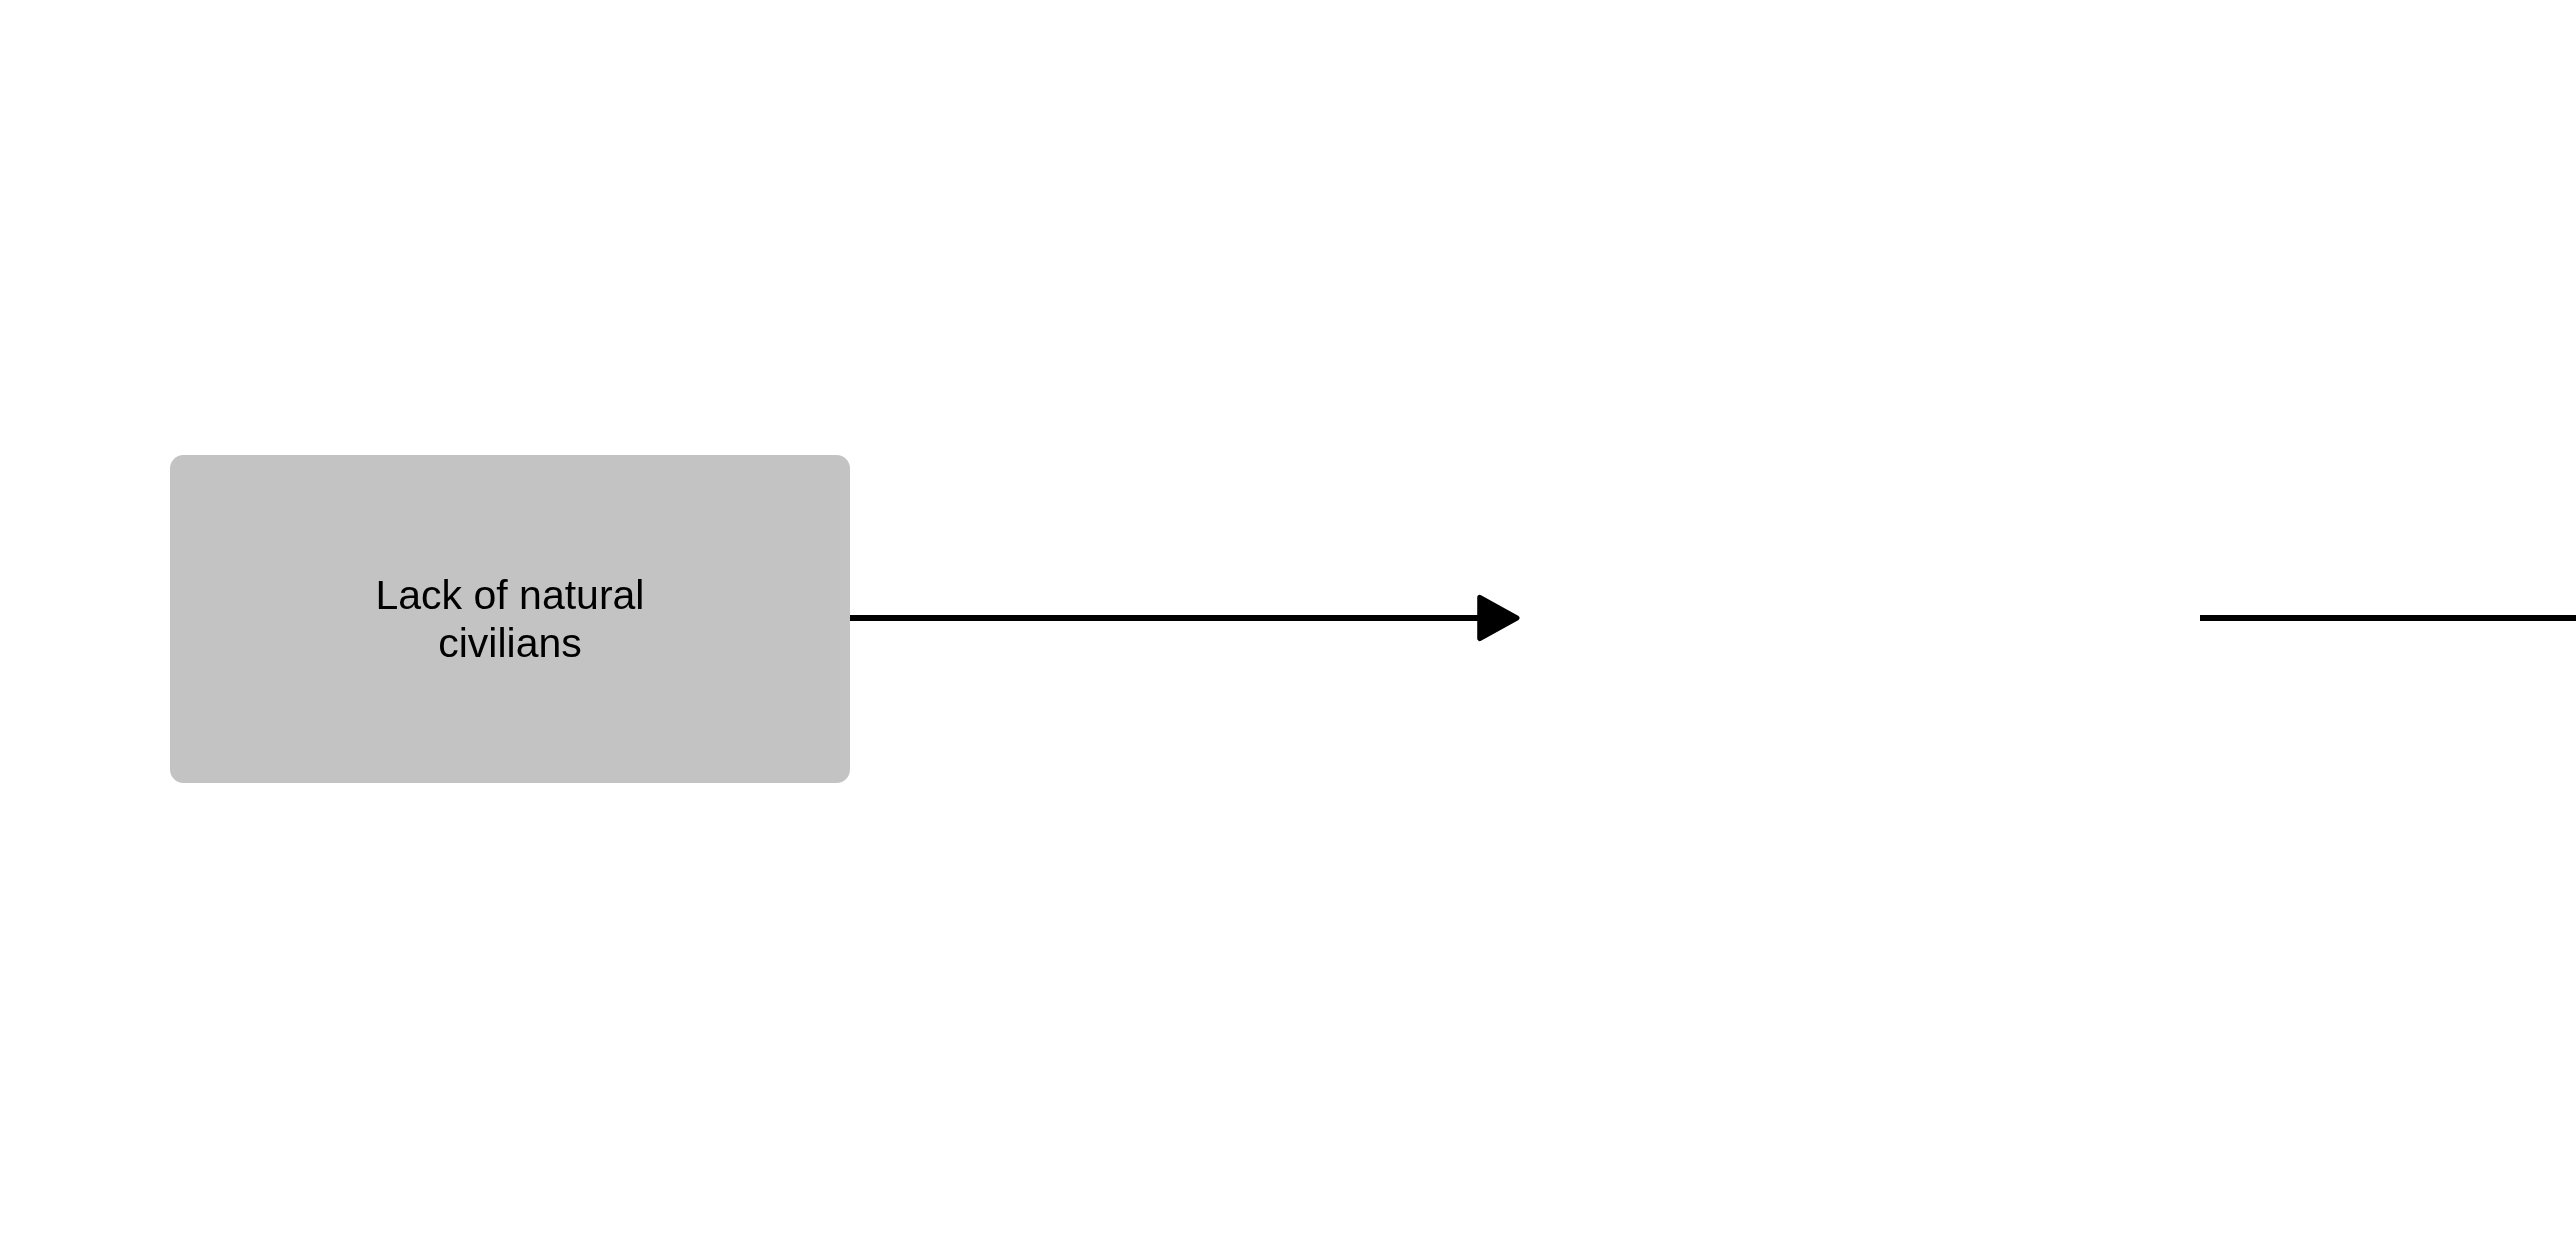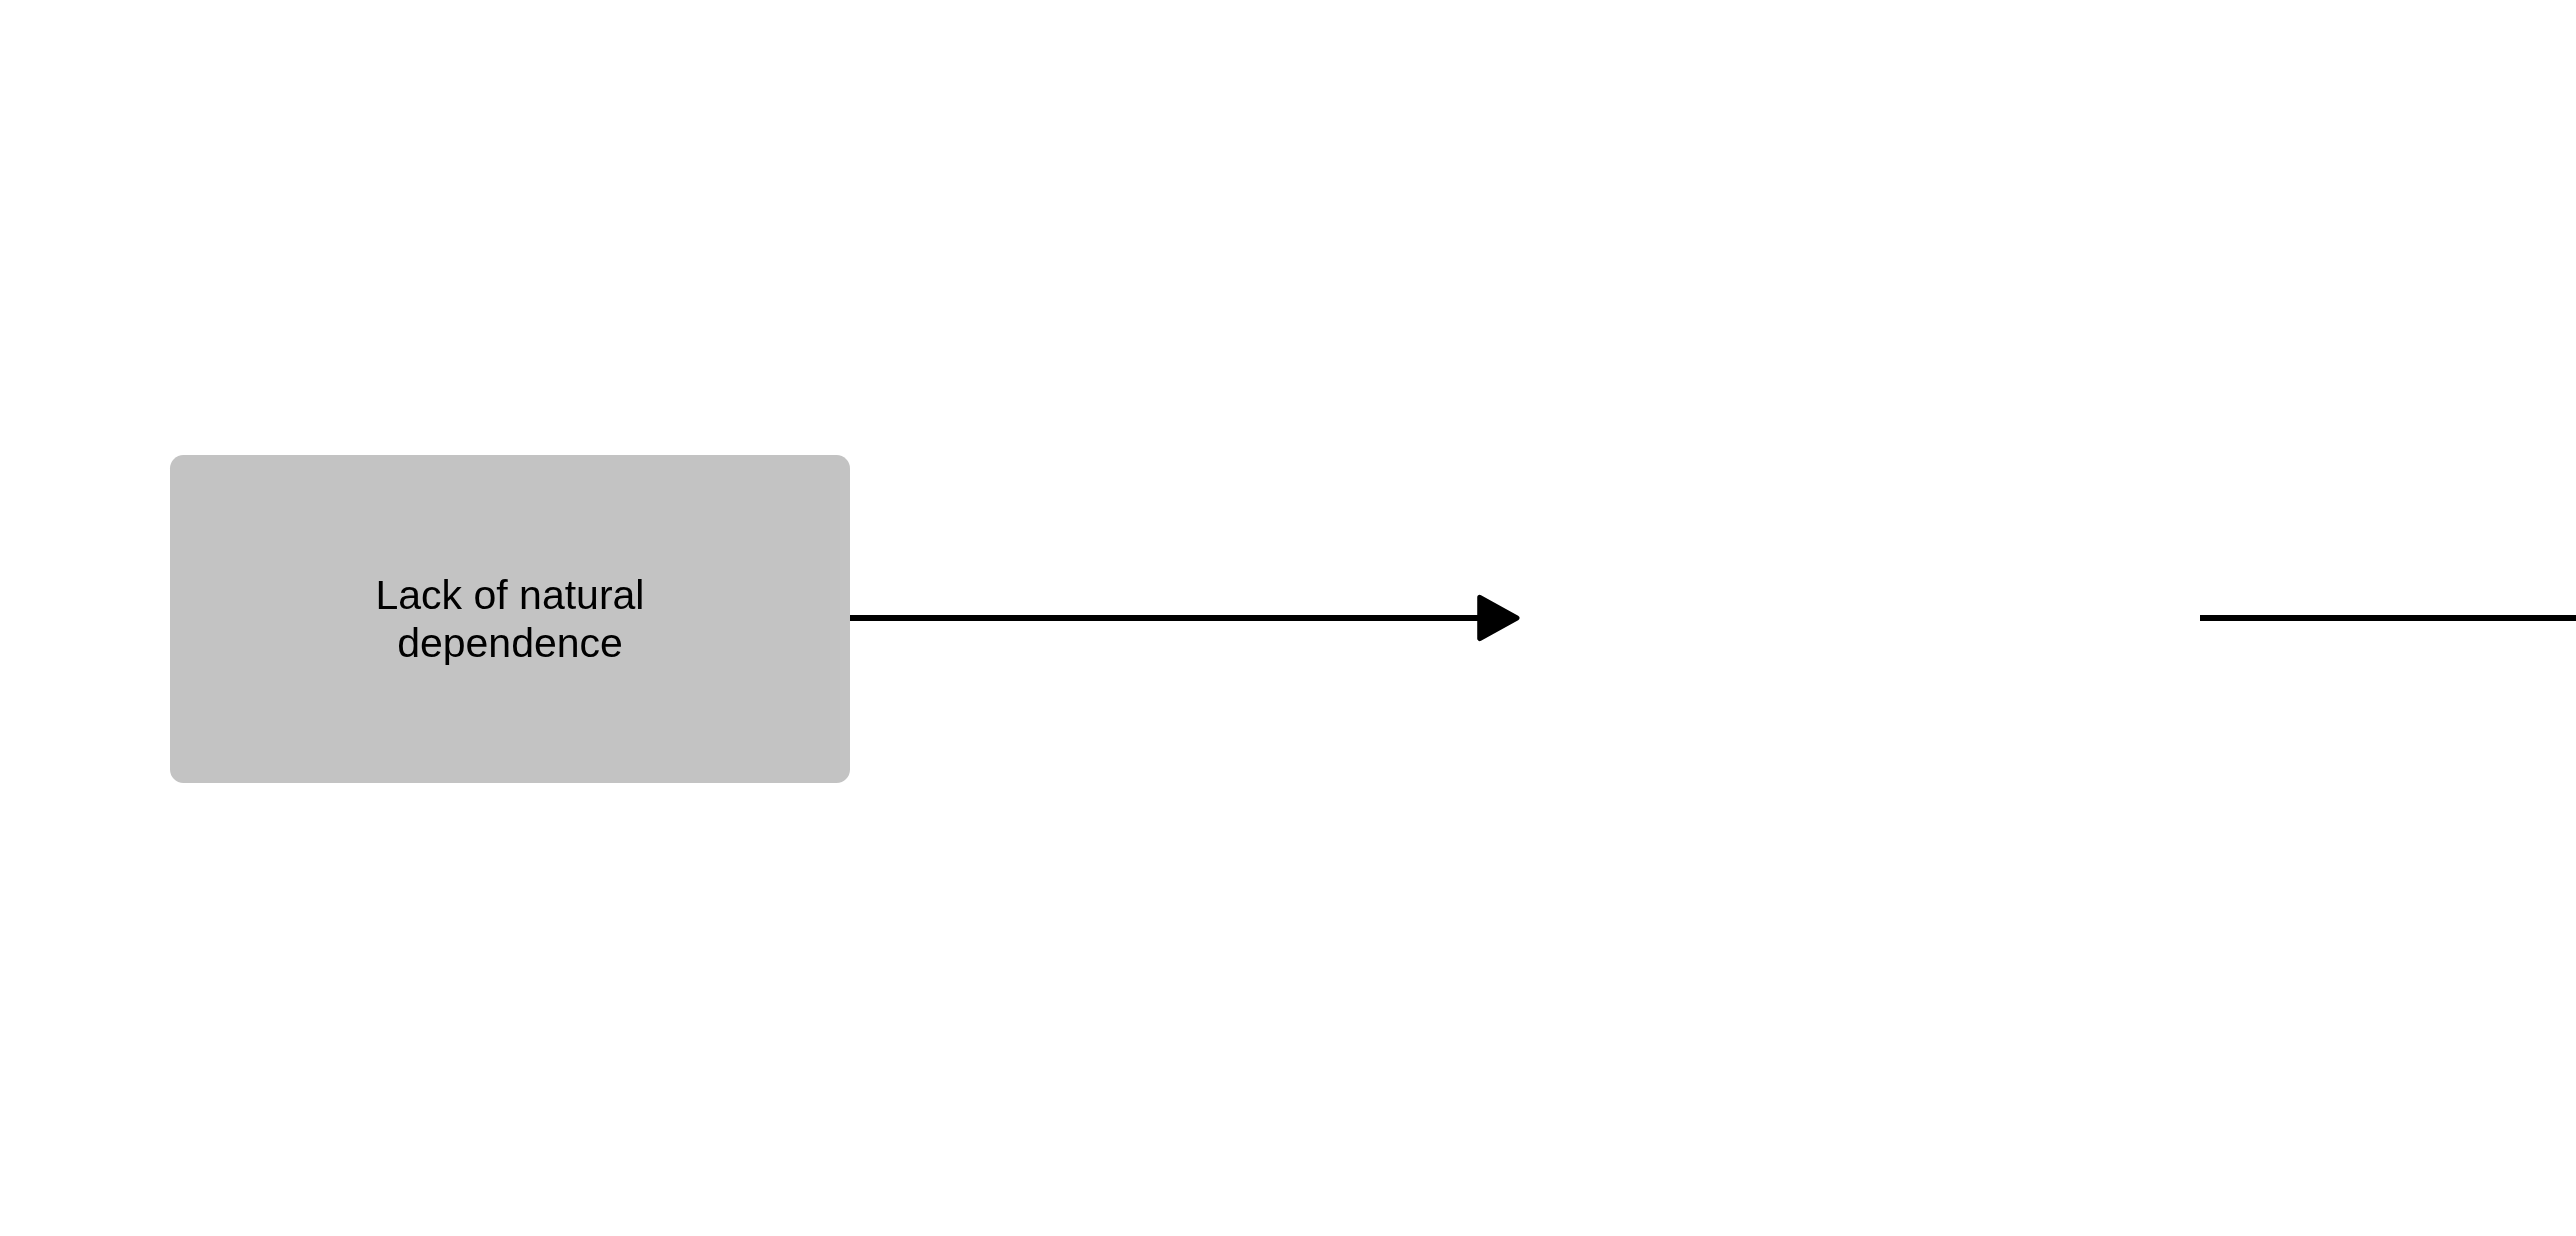--- a/index.html
+++ b/index.html
@@ -54,21 +54,21 @@
     height: 100%;
   }
 </style>
 </head>
 <body style="background-color: rgb(255, 255, 255);">
 
 <div class="diagram">
 
   <div class="node" id="node-1" style="background-color: rgb(195, 195, 195);">
     <div class="node-label" style="color: rgb(0, 0, 0);">Lack of natural
-dependence</div>
+civilians</div>
   </div>
 
   <div class="arrow" id="arrow-1" style="color: rgb(0, 0, 0);">
     <svg viewBox="0 0 1300 120" xmlns="http://www.w3.org/2000/svg">
       <line x1="0" y1="60" x2="1235" y2="60" stroke="currentColor" stroke-width="12"></line>
       <path d="M 1222,20 L 1294,60 L 1222,100 Z" fill="currentColor" stroke="currentColor" stroke-width="10" stroke-linejoin="round"></path>
     </svg>
   </div>
 
 

